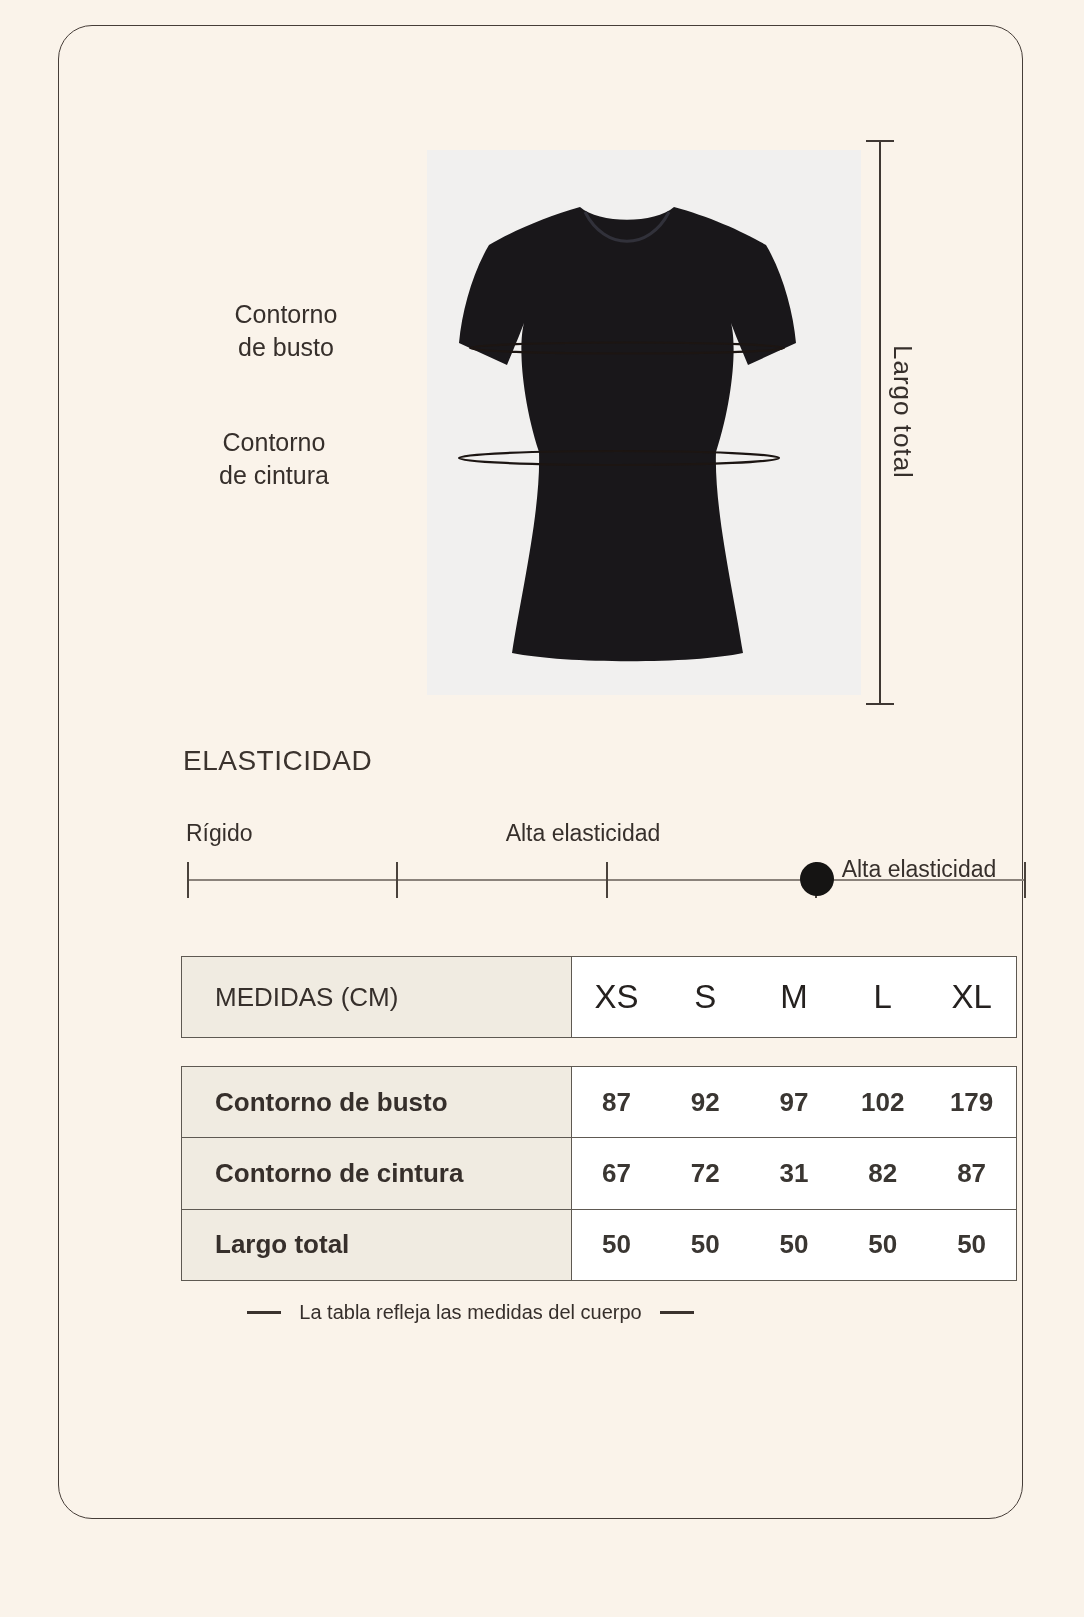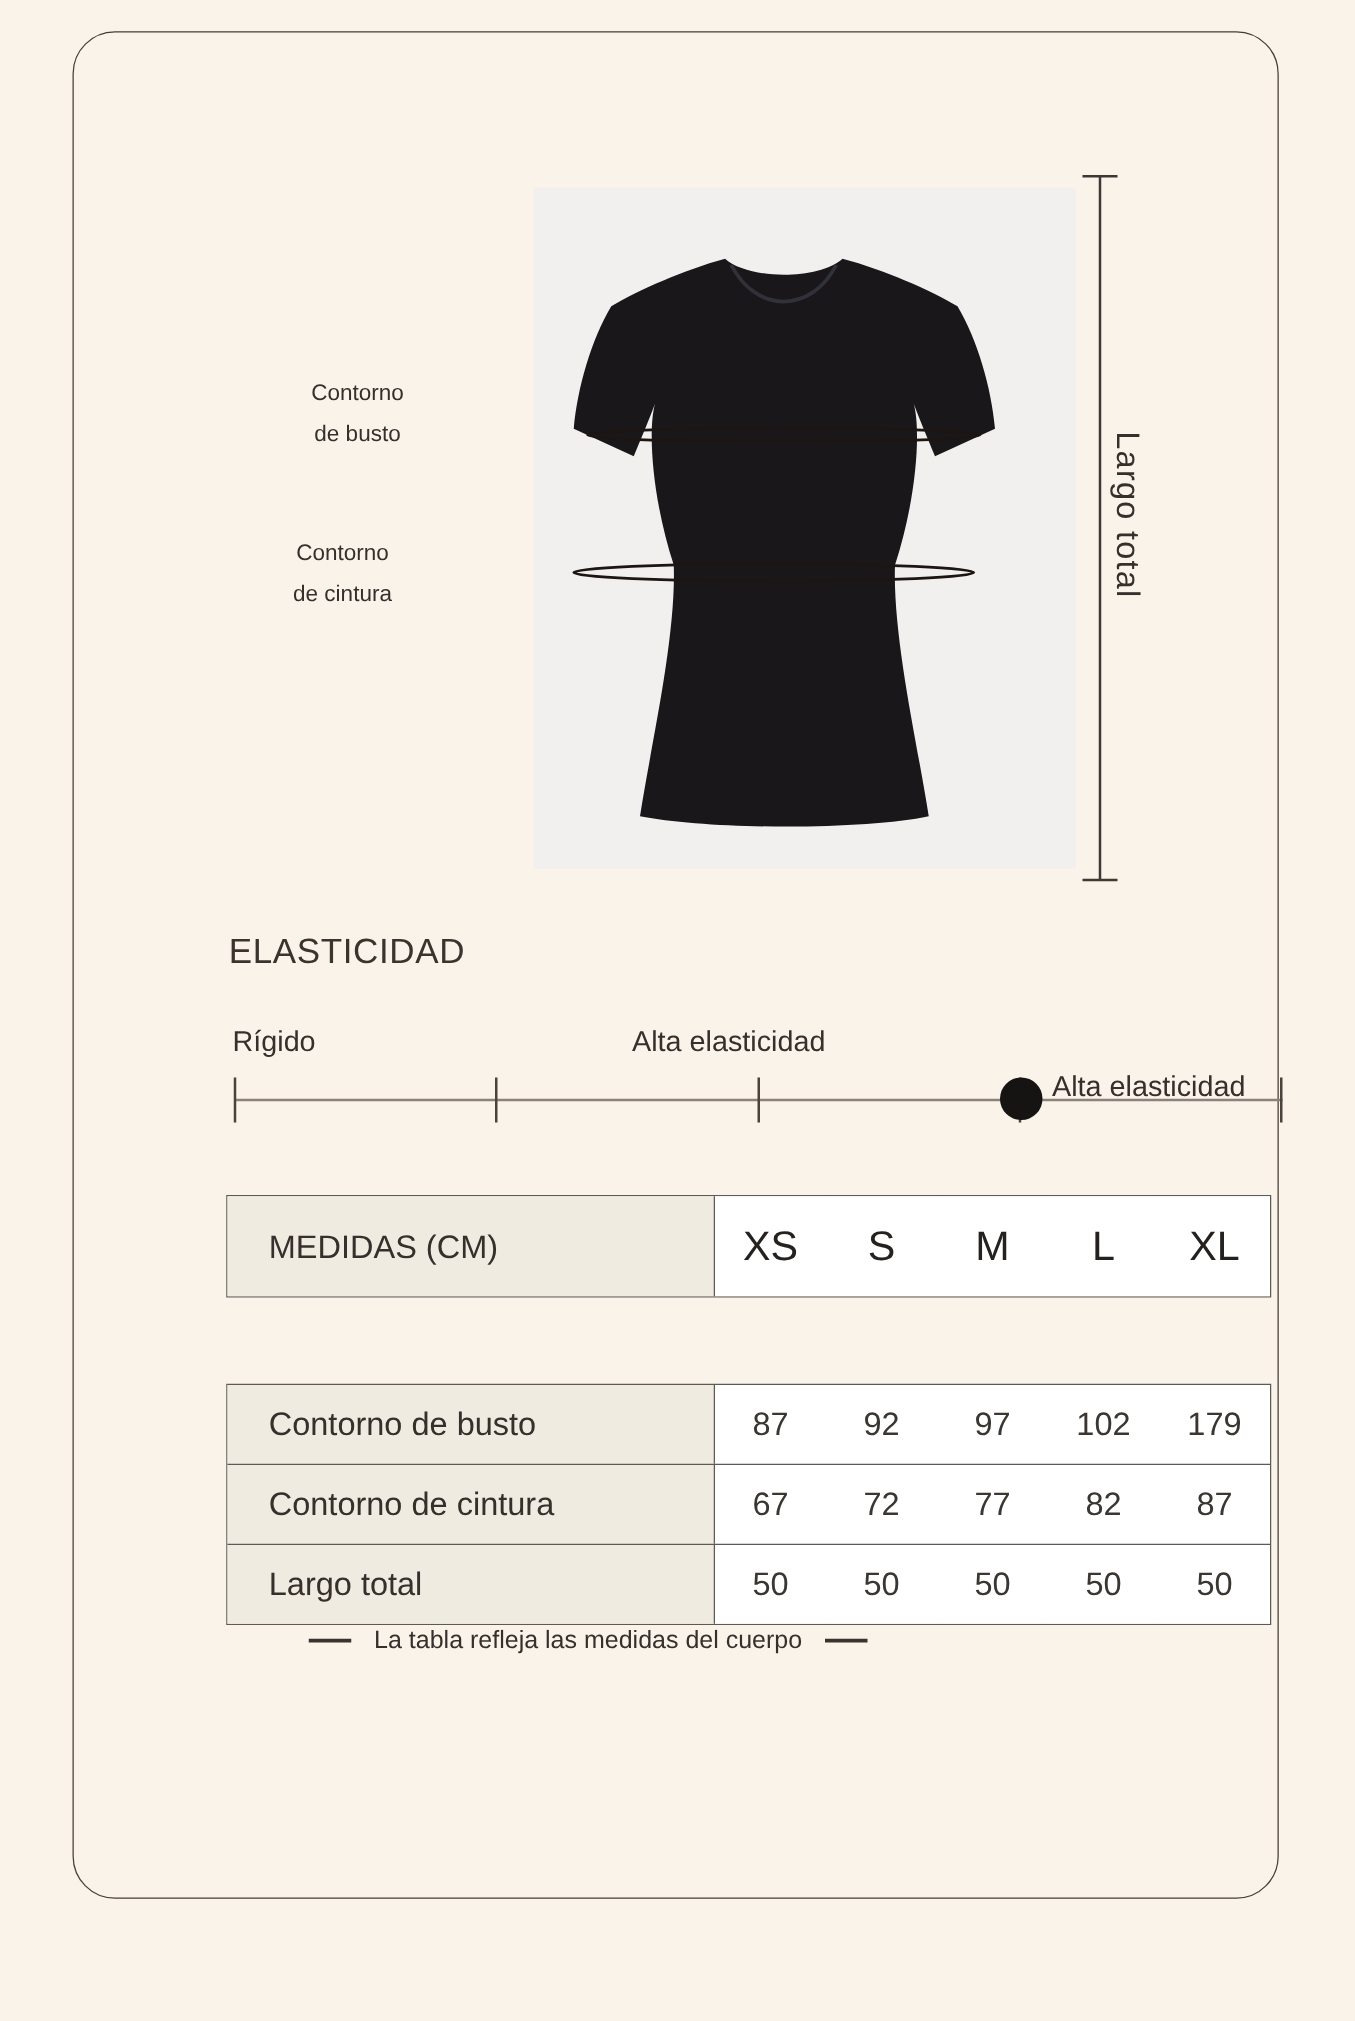--- a/index.html
+++ b/index.html
@@ -29,21 +29,21 @@
     border-radius:34px;
   }
   
   .shirt-panel{
     position:absolute;left:368px;top:124px;width:434px;height:545px;
     background:var(--panel);
   }
   .shirt-panel svg{position:absolute;left:0;top:0;}
   .diagram-label{
     position:absolute;
-    font-size:18px;line-height:33px;
+    font-size:25px;line-height:33px;
     text-align:center;color:var(--ink);
   }
   .diagram-label span{display:block;}
   .bust-label{left:127px;top:272px;width:200px;}
   .waist-label{left:115px;top:400px;width:200px;}
   .dim-line{position:absolute;background:#3f3733;}
   .dim-v{left:820px;top:115px;width:2px;height:563px;}
   .dim-tick-top{left:807px;top:114px;width:28px;height:2px;}
   .dim-tick-bottom{left:807px;top:677px;width:28px;height:2px;}
   .length-label{
@@ -69,21 +69,21 @@
     border-radius:50%;background:var(--dot);
   }
   
   .tbl{
     position:absolute;left:122px;width:836px;
     border:1.5px solid var(--table_border);
     background:#ffffff;
     display:flex;flex-direction:column;
   }
   .tbl-head{top:930px;height:82px;}
-  .tbl-body{top:1081px;height:193px;}
+  .tbl-body{top:1040px;height:215px;font-weight:bold;}
   .trow{display:flex;flex:1;min-height:0;}
   .tbl-body .trow + .trow{border-top:1.5px solid var(--table_border);}
   .cell-label{
     flex:0 0 390px;
     background:var(--label_cell);
     border-right:1.5px solid var(--table_border);
     display:flex;align-items:center;
     padding-left:33px;
     font-size:26px;color:var(--ink);
   }
@@ -174,21 +174,21 @@
       <div class="cell-val">87</div>
       <div class="cell-val">92</div>
       <div class="cell-val">97</div>
       <div class="cell-val">102</div>
       <div class="cell-val">179</div>
     </div>
     <div class="trow">
       <div class="cell-label">Contorno de cintura</div>
       <div class="cell-val">67</div>
       <div class="cell-val">72</div>
-      <div class="cell-val">77</div>
+      <div class="cell-val">31</div>
       <div class="cell-val">82</div>
       <div class="cell-val">87</div>
     </div>
     <div class="trow">
       <div class="cell-label">Largo total</div>
       <div class="cell-val">50</div>
       <div class="cell-val">50</div>
       <div class="cell-val">50</div>
       <div class="cell-val">50</div>
       <div class="cell-val">50</div>

